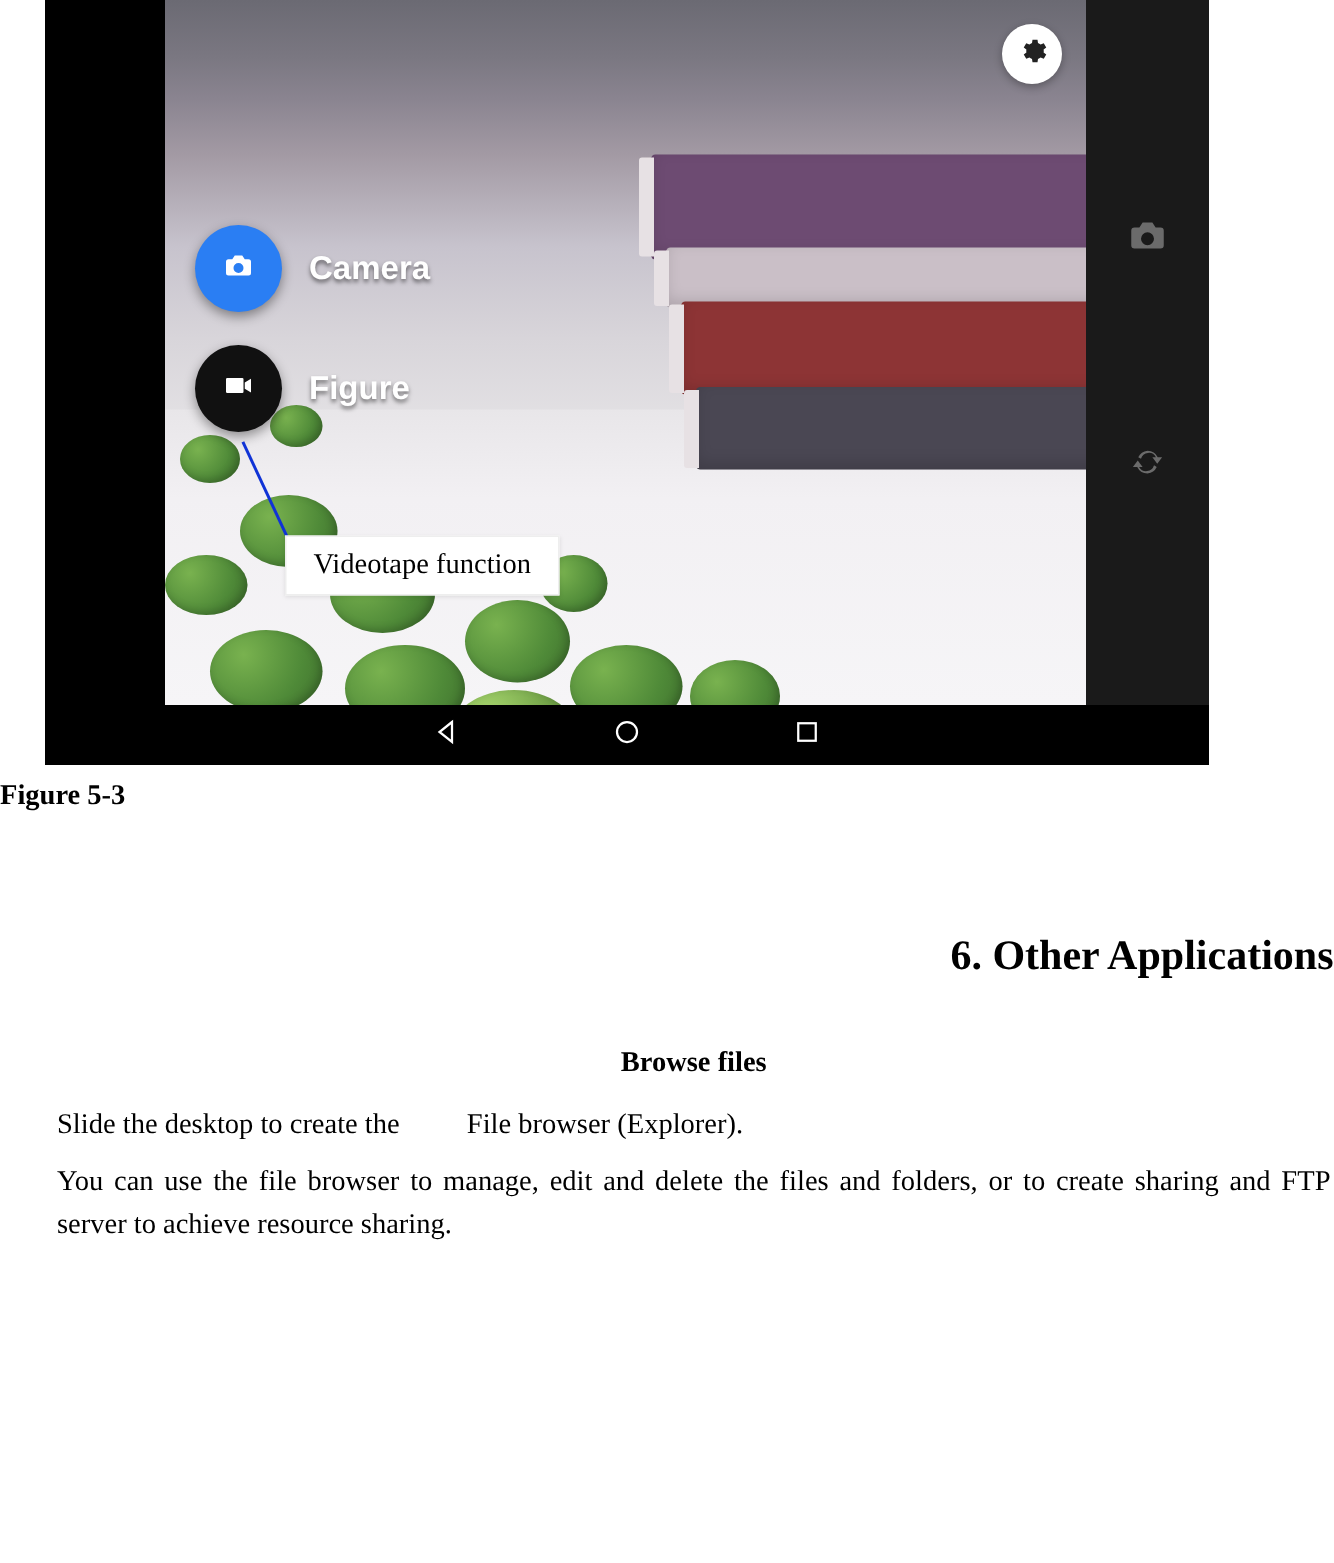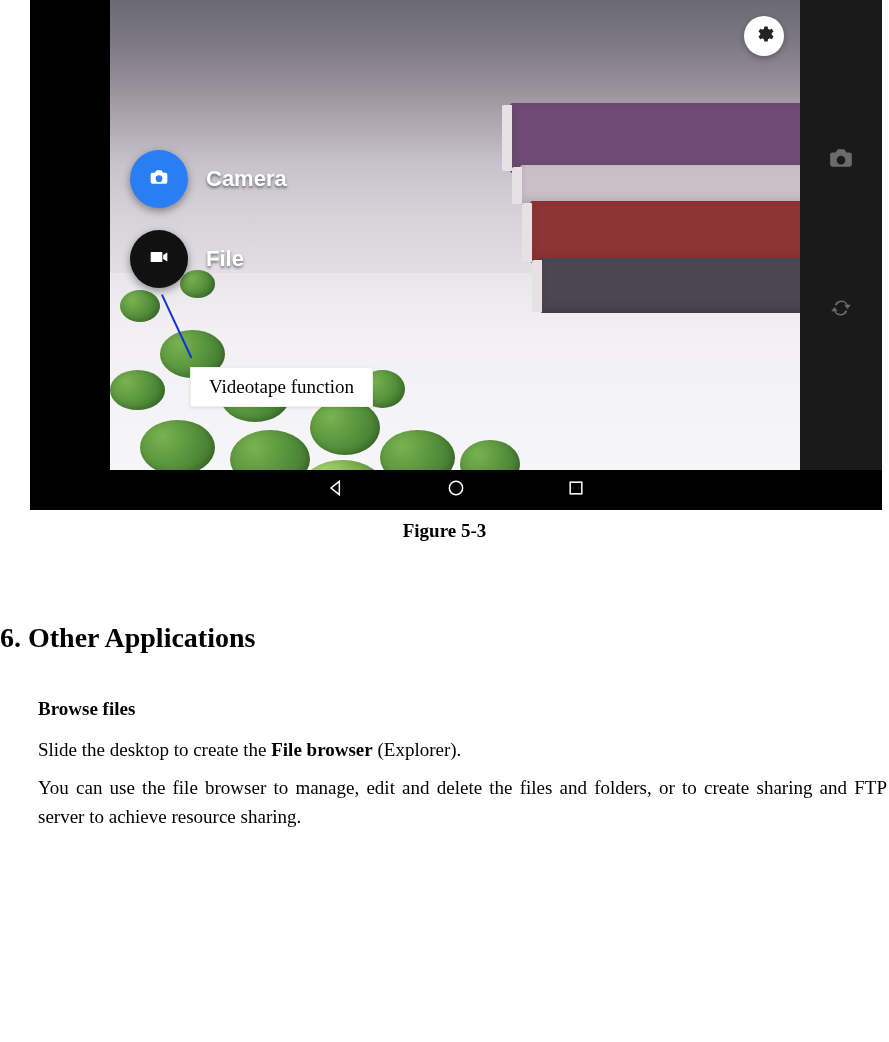--- a/index.html
+++ b/index.html
@@ -11,21 +11,21 @@
     width: 889px;
   }
   .page {
     width: 889px;
     box-sizing: border-box;
   }
 
   
   .shot-wrap {
     margin: 0 0 8px 30px;
-    width: 852px;
+    width: 776px;
     background: #000;
     position: relative;
     height: 510px;
   }
   .shot-inner {
     position: absolute;
     left: 80px;
     top: 0;
     right: 0;
     bottom: 40px;
@@ -125,21 +125,21 @@
   .callout-line {
     position: absolute;
     left: 51px; top: 295px;
     width: 2px; height: 70px;
     background: #1033d6;
     transform: rotate(-25deg);
     transform-origin: top left;
   }
   .callout-box {
     position: absolute;
-    left: 80px; top: 367px;
+    left: 80px; top: 357px;
     background: #fff;
     padding: 8px 18px;
     font-family: "Times New Roman", serif;
     font-size: 19px;
     border: 1px solid #eee;
     box-shadow: 0 1px 3px rgba(0,0,0,0.1);
   }
 
   
   .cam-sidebar {
@@ -160,49 +160,50 @@
     height: 40px;
     background: #000;
     display: flex;
     align-items: center;
     justify-content: center;
     gap: 100px;
   }
   .navbar .nav-ic svg { width: 20px; height: 20px; fill: none; stroke: #fff; stroke-width: 1.8; }
 
   .figure-caption {
-    text-align: center;
     font-weight: bold;
     font-size: 19px;
     margin: 10px 0 60px 0;
   }
 
   
   h2.ch-title {
     font-size: 28px;
     font-weight: bold;
     margin: 80px 0 40px 0;
+    text-align: right;
   }
   h3.sec-title {
     font-size: 26px;
     font-weight: normal;
     margin: 30px 0 30px 0;
   }
   .body-block {
     margin-left: 38px;
     margin-right: 2px;
     font-size: 19px;
     line-height: 1.55;
   }
   .body-block .subhead {
     font-weight: bold;
     margin: 22px 0 12px 0;
+    text-align: center;
   }
   .body-block p { margin: 8px 0; text-align: justify;}
-  .body-block p .b { font-weight: bold; }
+  .body-block p .b { font-weight: normal; margin-left: 40px; }
 </style>
 </head>
 <body>
 
 <div class="page">
 
   <div class="shot-wrap">
     <div class="shot-inner">
       <div class="viewfinder">
         <div class="vf-table"></div>
@@ -256,21 +257,21 @@
             <div class="mode-label">Camera</div>
           </div>
           <div class="mode-row">
             <div class="mode-icon dark">
               <span>
                 <svg viewBox="0 0 24 24">
                     <path d="M3 6h12a1 1 0 011 1v10a1 1 0 01-1 1H3a1 1 0 01-1-1V7a1 1 0 011-1zm14 3.5l5-3v11l-5-3v-5z"></path>
                   </svg>
               </span>
             </div>
-            <div class="mode-label">File</div>
+            <div class="mode-label">Figure</div>
           </div>
         </div>
 
         <div class="callout-line"></div>
         <div class="callout-box">Videotape function</div>
       </div>
 
       <div class="cam-sidebar">
         <div class="side-icon">
           <span>

